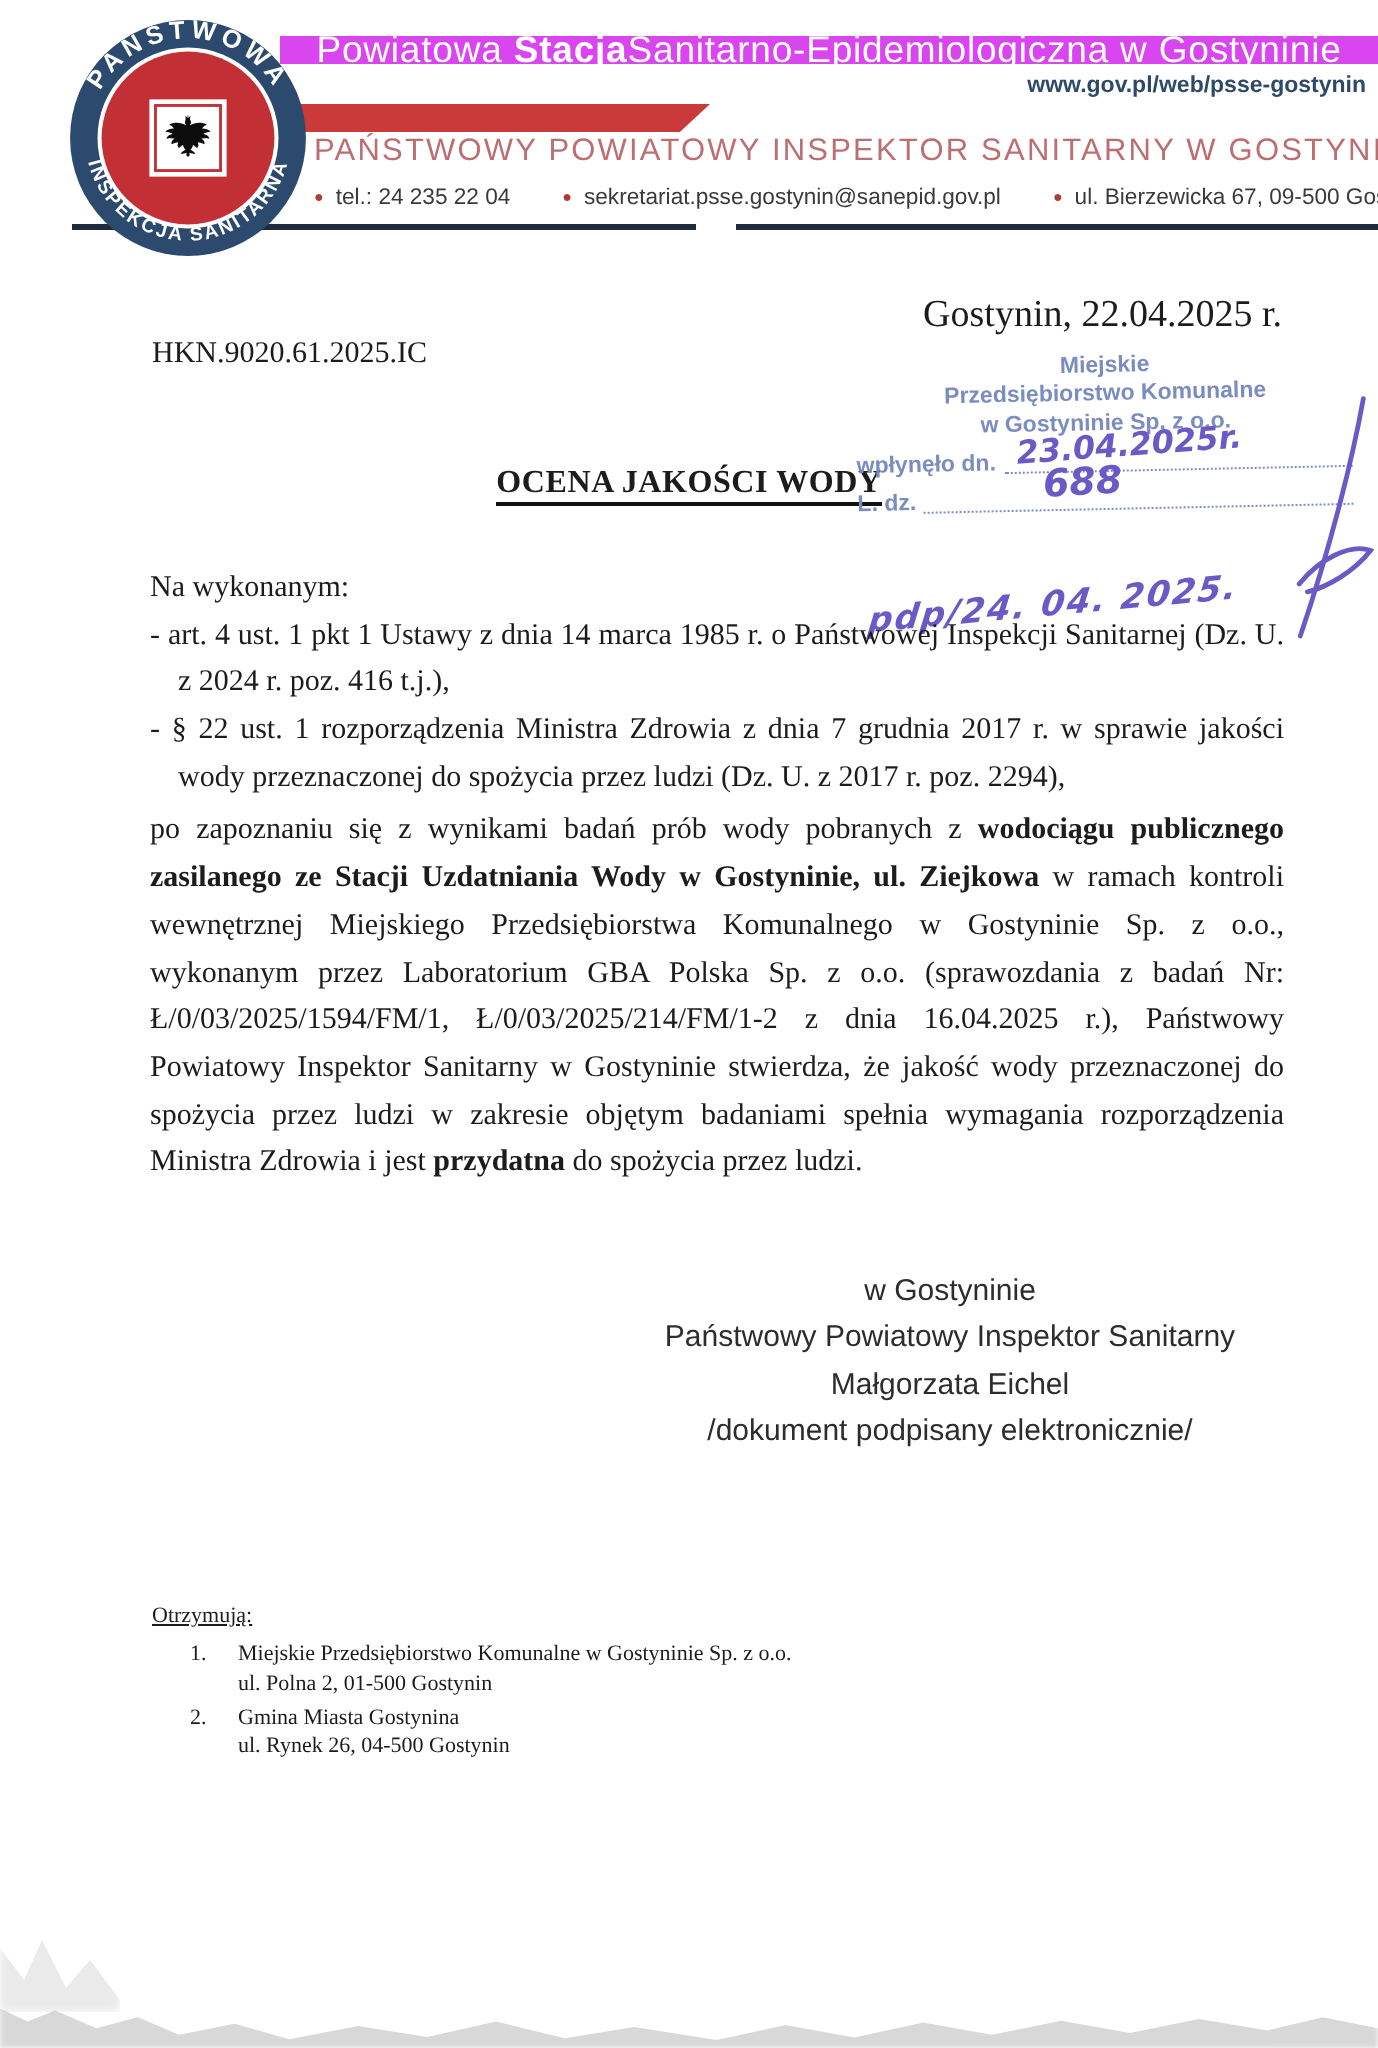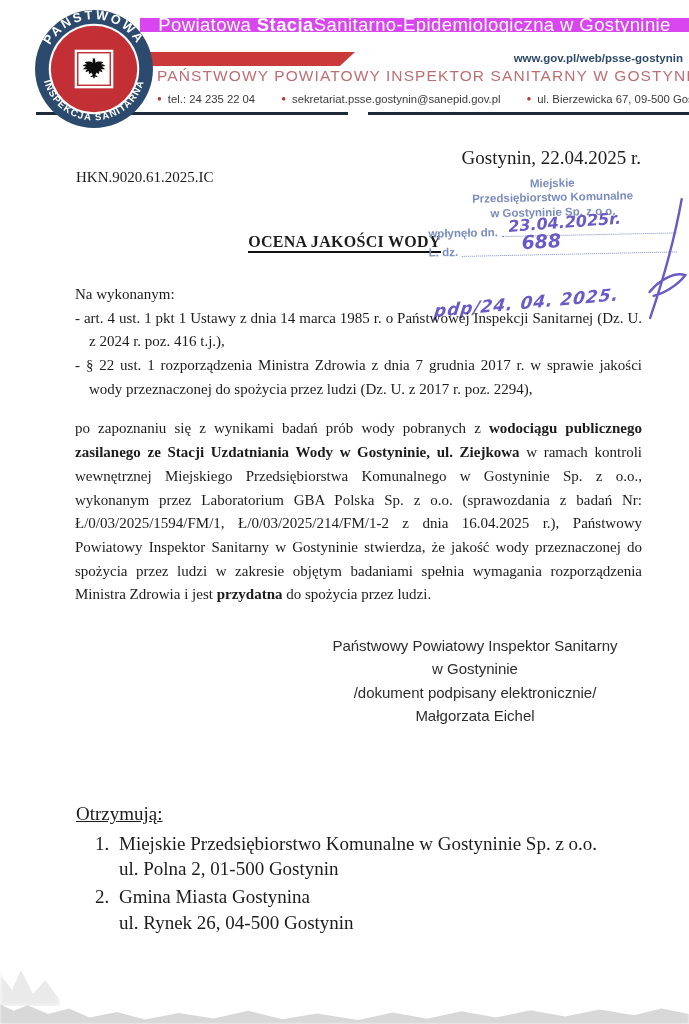--- a/index.html
+++ b/index.html
@@ -21,21 +21,21 @@
     font-family:"Liberation Sans",sans-serif;
     color:#fff;font-size:18.5px;letter-spacing:.4px;white-space:nowrap;
   }
   .banner-blue b{font-weight:700;}
   .bar-red{
     position:absolute;left:140px;top:52px;width:215px;height:14px;
     background:#cb3a3b;
     clip-path:polygon(0 0,100% 0,93% 100%,0 100%);
   }
   .website{
-    position:absolute;right:6px;top:52px;
+    position:absolute;right:6px;top:37px;
     font-family:"Liberation Sans",sans-serif;
     font-size:11.5px;color:#2e4a68;font-weight:700;
   }
   .inspector{
     position:absolute;left:157px;top:67px;right:0;
     font-family:"Liberation Sans",sans-serif;
     font-size:15.5px;letter-spacing:1.1px;color:#bd6e72;
     white-space:nowrap;
   }
   .contact{
@@ -77,30 +77,30 @@
     position:absolute;top:116px;left:4px;font-size:17px;
     transform:rotate(-4deg) skewX(-12deg);white-space:nowrap;letter-spacing:1px;
   }
   .paraph{position:absolute;top:22px;right:-16px;width:70px;height:130px;}
   
   .body-block{
     position:absolute;top:283px;left:75px;width:567px;
     font-size:15px;line-height:1.58;text-align:justify;
   }
   .legal{padding-left:14px;text-indent:-14px;}
-  .para{margin-top:16px;}
+  .para{margin-top:3px;}
   
   .signature{
     position:absolute;top:634px;left:290px;width:370px;
     text-align:center;
     font-family:"Liberation Sans",sans-serif;
     font-size:15px;line-height:1.55;color:#2d2d2d;
   }
   
-  .recipients{position:absolute;top:801px;left:76px;font-size:19px;line-height:1.35;}
+  .recipients{position:absolute;top:801px;left:76px;font-size:11px;line-height:1.35;}
   .recipients .label{text-decoration:underline;margin-bottom:4px;}
   .rec-item{display:flex;margin-top:2px;}
   .rec-item .num{width:24px;margin-left:19px;}
   .rec-item .txt{}
   
   .scan-noise{
     position:absolute;left:0;right:0;bottom:0;height:22px;
     background:#a9a9a9;opacity:.45;filter:blur(1.2px);
     clip-path:polygon(0 10%,2% 40%,4% 15%,7% 55%,10% 30%,13% 70%,17% 45%,21% 80%,26% 50%,31% 75%,36% 40%,41% 78%,46% 52%,52% 82%,57% 48%,62% 76%,67% 42%,72% 70%,77% 38%,82% 66%,87% 34%,92% 60%,96% 30%,100% 55%,100% 100%,0 100%);
   }
@@ -207,24 +207,24 @@
       <span>-</span>
       <span>§ 22 ust. 1 rozporządzenia Ministra Zdrowia z dnia 7 grudnia 2017 r. w sprawie jakości wody przeznaczonej do spożycia przez ludzi (Dz. U. z 2017 r.  poz. 2294),</span>
     </div>
 
     <div class="para">
       <span>po zapoznaniu się z wynikami badań prób wody pobranych z </span><b>wodociągu publicznego zasilanego ze Stacji Uzdatniania Wody w Gostyninie, ul. Ziejkowa</b><span> w ramach kontroli wewnętrznej Miejskiego Przedsiębiorstwa Komunalnego w Gostyninie Sp. z o.o., wykonanym przez Laboratorium GBA Polska Sp. z o.o. (sprawozdania z badań Nr: Ł/0/03/2025/1594/FM/1, Ł/0/03/2025/214/FM/1-2 z dnia 16.04.2025 r.), Państwowy Powiatowy Inspektor Sanitarny w Gostyninie stwierdza, że jakość wody przeznaczonej do spożycia przez ludzi w zakresie objętym badaniami spełnia wymagania rozporządzenia Ministra Zdrowia i jest </span><b>przydatna</b><span> do spożycia przez ludzi.</span>
     </div>
   </div>
 
   <div class="signature">
+    <div>w Gostyninie</div>
     <div>Państwowy Powiatowy Inspektor Sanitarny</div>
-    <div>w Gostyninie</div>
+    <div>Małgorzata Eichel</div>
     <div>/dokument podpisany elektronicznie/</div>
-    <div>Małgorzata Eichel</div>
   </div>
 
   <div class="recipients">
     <div class="label">Otrzymują:</div>
     <div class="rec-item">
       <div class="num">1.</div>
       <div class="txt">
         <div>Miejskie Przedsiębiorstwo Komunalne w Gostyninie Sp. z o.o.</div>
         <div>ul. Polna 2, 01-500 Gostynin</div>
       </div>

